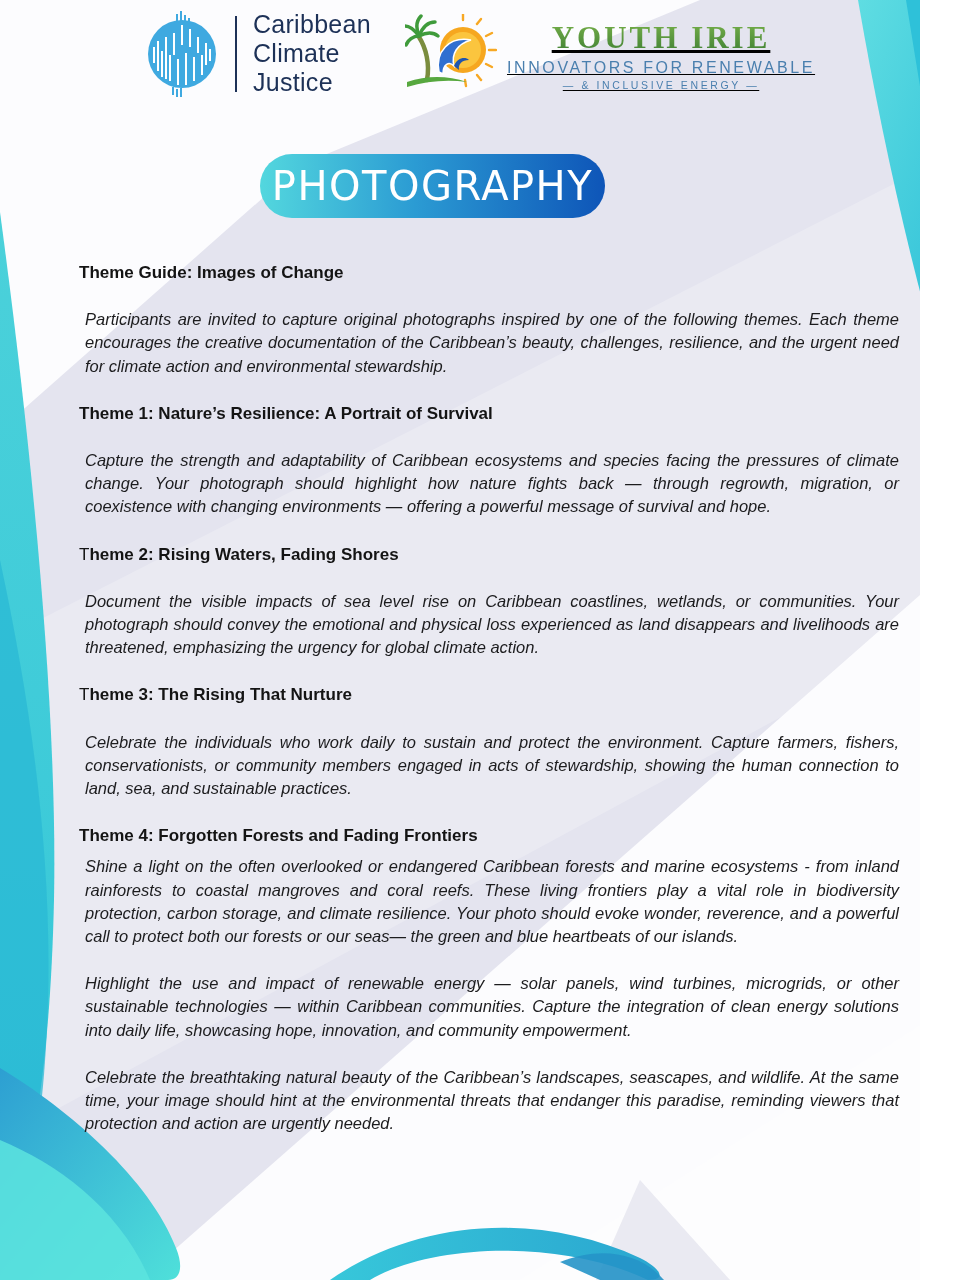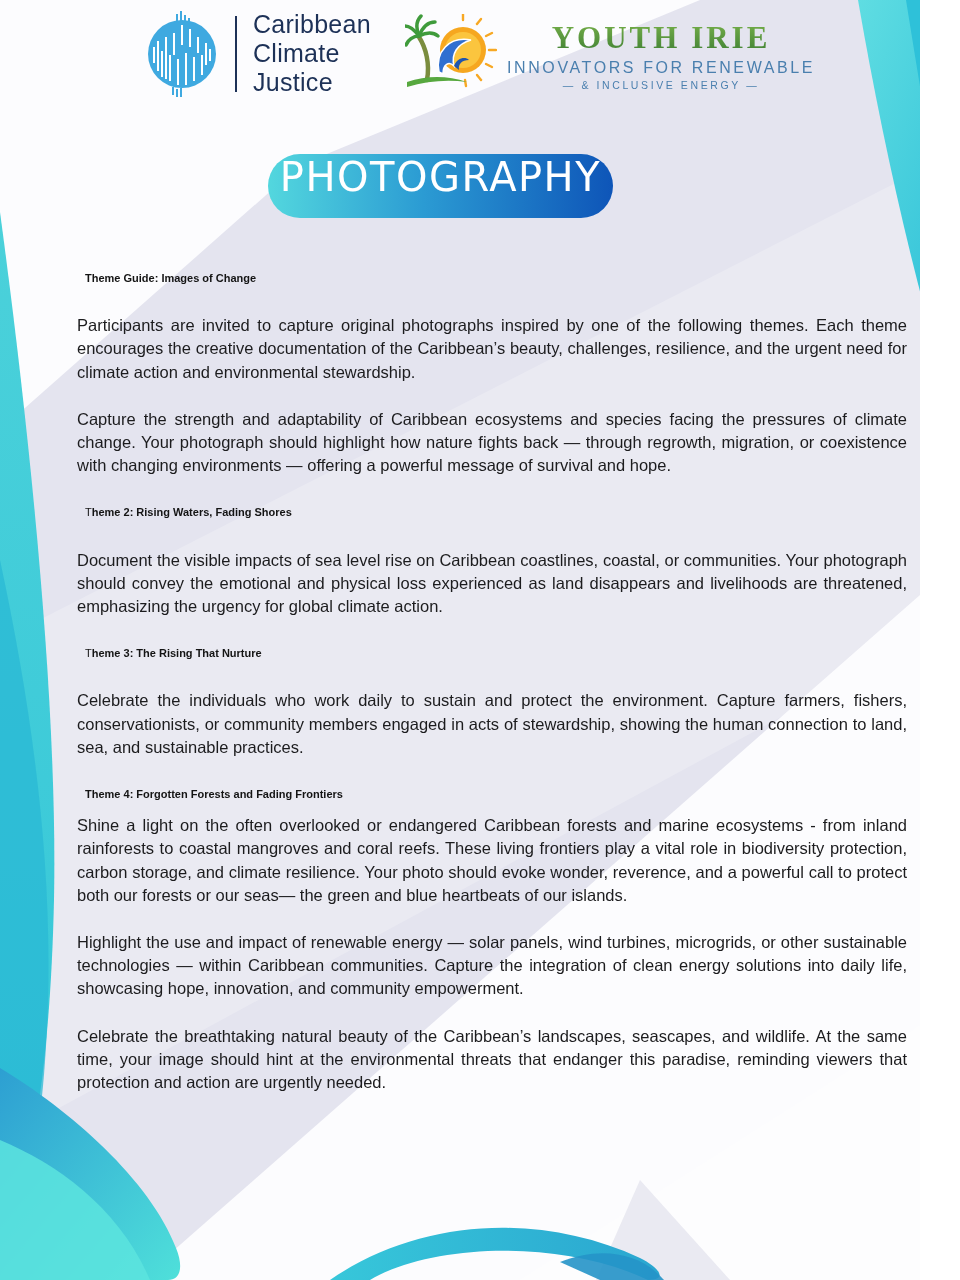--- a/index.html
+++ b/index.html
@@ -12,51 +12,52 @@
 
   
   .header {
     position:absolute; top:10px; left:0; width:960px;
     display:flex; justify-content:center; align-items:flex-start; gap:34px;
   }
   .ccj { display:flex; align-items:center; gap:16px; }
   .ccj-divider { width:2px; height:76px; background:#1d3157; }
   .ccj-text { color:#1d3157; font-size:25px; line-height:29px; letter-spacing:.3px; }
   .irie { display:flex; align-items:center; gap:10px; margin-top:4px; }
-  .irie-text { display:flex; flex-direction:column; align-items:center; }
+  .irie-text { display:flex; flex-direction:column; align-items:center;text-decoration:underline; }
   .irie-name {
     font-family:"Liberation Serif", serif; font-weight:bold; font-size:31px;
     letter-spacing:3px; color:#4c9340;
     background:linear-gradient(180deg,#79b24a 0%,#3c7d33 100%);
     -webkit-background-clip:text; background-clip:text; -webkit-text-fill-color:transparent;
   }
   .irie-tag { font-size:16px; letter-spacing:2.6px; color:#4a7fae; margin-top:3px; white-space:nowrap; }
   .irie-tag2 { font-size:10.5px; letter-spacing:2.6px; color:#4a7fae; margin-top:2px; white-space:nowrap; }
 
   
   .pill {
-    position:absolute; top:154px; left:268px; width:345px; height:64px;
+    position:absolute; top:154px; left:260px; width:345px; height:64px;
     border-radius:32px;
     background:linear-gradient(90deg,#53d7de 0%,#2b9bd3 45%,#0e55b8 100%);
-    display:flex; justify-content:center;
+    display:flex; align-items:center; justify-content:center;
   }
   .pill span {
     font-family:"DejaVu Sans", sans-serif; color:#ffffff; font-size:40px;
     letter-spacing:1.5px; font-weight:400;
   }
 
   
   .content { position:absolute; top:259px; left:77px; width:830px; }
   .theme-section { margin:0 0 24px 0; }
-  .sec-h { margin:8px; font-size:11px; line-height:23.2px; color:#141414; font-weight:700; }
+  .sec-h { margin:2px; font-size:17px; line-height:23.2px; color:#141414; font-weight:700; }
   .sec-h.gap { margin-bottom:24px; }
   .sec-h .lead { font-weight:400; }
   .sec-body {
-    margin:0; font-size:16.5px; line-height:23.2px; color:#1c1c1e;
+    margin:8px; font-size:16.5px; line-height:23.2px; color:#1c1c1e;
     text-align:justify;
+    font-style:italic;
   }
 </style>
 </head>
 <body>
 
 <div class="page">
 
   <svg class="bg" viewBox="0 0 960 1280" aria-hidden="true">
     <defs>
       <linearGradient id="gTR" x1="0" y1="0" x2="0.6" y2="1">
@@ -172,25 +173,26 @@
   <div class="pill">
     <span>PHOTOGRAPHY</span>
   </div>
 
   <main class="content" id="sections">
       <section class="theme-section">
         <h3 class="sec-h gap"><span class="lead"></span><span>Theme Guide: Images of Change</span></h3>
         <p class="sec-body">Participants are invited to capture original photographs inspired by one of the following themes. Each theme encourages the creative documentation of the Caribbean’s beauty, challenges, resilience, and the urgent need for climate action and environmental stewardship.</p>
       </section>
       <section class="theme-section">
+        <h3 class="sec-h gap"><span class="lead"></span><span>Theme 1: Nature’s Resilience: A Portrait of Survival</span></h3>
         <p class="sec-body">Capture the strength and adaptability of Caribbean ecosystems and species facing the pressures of climate change. Your photograph should highlight how nature fights back — through regrowth, migration, or coexistence with changing environments — offering a powerful message of survival and hope.</p>
       </section>
       <section class="theme-section">
         <h3 class="sec-h gap"><span class="lead">T</span><span>heme 2: Rising Waters, Fading Shores</span></h3>
-        <p class="sec-body">Document the visible impacts of sea level rise on Caribbean coastlines, coastal, or communities. Your photograph should convey the emotional and physical loss experienced as land disappears and livelihoods are threatened, emphasizing the urgency for global climate action.</p>
+        <p class="sec-body">Document the visible impacts of sea level rise on Caribbean coastlines, wetlands, or communities. Your photograph should convey the emotional and physical loss experienced as land disappears and livelihoods are threatened, emphasizing the urgency for global climate action.</p>
       </section>
       <section class="theme-section">
         <h3 class="sec-h gap"><span class="lead">T</span><span>heme 3: The Rising That Nurture</span></h3>
         <p class="sec-body">Celebrate the individuals who work daily to sustain and protect the environment. Capture farmers, fishers, conservationists, or community members engaged in acts of stewardship, showing the human connection to land, sea, and sustainable practices.</p>
       </section>
       <section class="theme-section">
         <h3 class="sec-h"><span class="lead"></span><span>Theme 4: Forgotten Forests and Fading Frontiers</span></h3>
         <p class="sec-body">Shine a light on the often overlooked or endangered Caribbean forests and marine ecosystems - from inland rainforests to coastal mangroves and coral reefs. These living frontiers play a vital role in biodiversity protection, carbon storage, and climate resilience. Your photo should evoke wonder, reverence, and a powerful call to protect both our forests or our seas— the green and blue heartbeats of our islands.</p>
       </section>
       <section class="theme-section">

